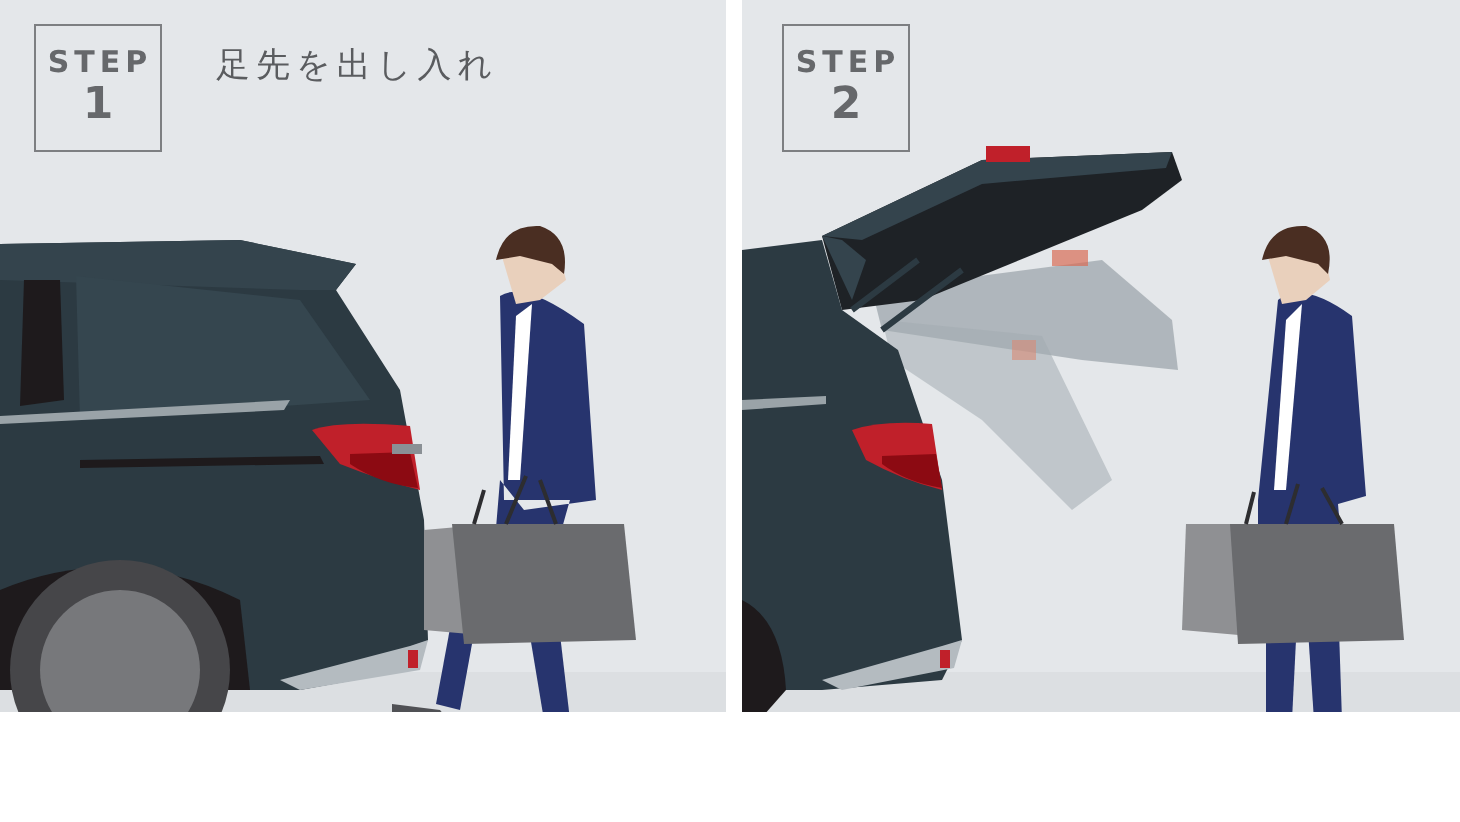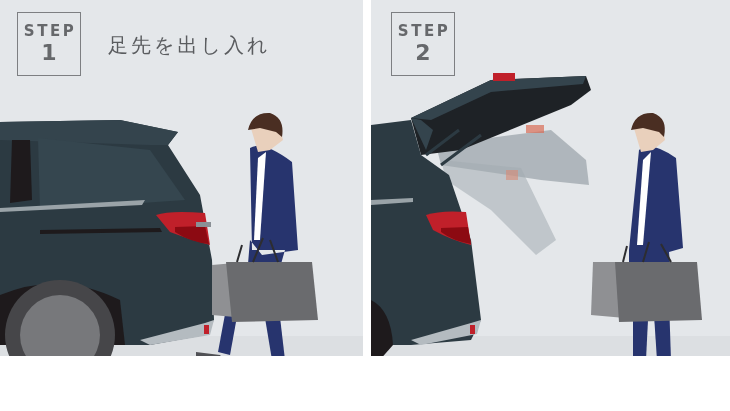--- a/index.html
+++ b/index.html
@@ -4,21 +4,21 @@
 <style>
   html,body{margin:0;padding:0;}
   body{width:730px;height:411px;background:#ffffff;position:relative;overflow:hidden;font-family:"DejaVu Sans",sans-serif;}
   .panel{position:absolute;top:0;height:356px;overflow:hidden;background:#e4e7ea;}
   .panel .floor{position:absolute;left:0;right:0;top:336px;bottom:0;background:#dcdfe2;}
   #panel1{left:0;width:363px;}
   #panel2{left:371px;width:359px;}
   .step-box{position:absolute;top:12px;width:64px;height:64px;border:1.5px solid #7d7f82;box-sizing:border-box;display:flex;flex-direction:column;align-items:center;justify-content:center;color:#66686b;}
   .step-word{font-family:"DejaVu Sans",sans-serif;font-weight:bold;font-size:15px;letter-spacing:2.5px;line-height:17px;margin-left:2px;}
   .step-num{font-family:"DejaVu Sans",sans-serif;font-weight:bold;font-size:22px;line-height:26px;}
-  .caption{position:absolute;top:35px;font-size:20px;letter-spacing:3px;color:#5a5c5f;line-height:20px;white-space:nowrap;}
+  .caption{position:absolute;top:23px;font-size:17px;letter-spacing:3px;color:#5a5c5f;line-height:20px;white-space:nowrap;}
   svg{position:absolute;left:0;top:0;}
 </style>
 </head>
 <body>
 
 <div id="panel1" class="panel">
   <div class="floor"></div>
   <svg width="363" height="411" viewBox="0 0 363 411">
 
     <ellipse cx="110" cy="383" rx="110" ry="8" fill="#a9b3b9"></ellipse>

